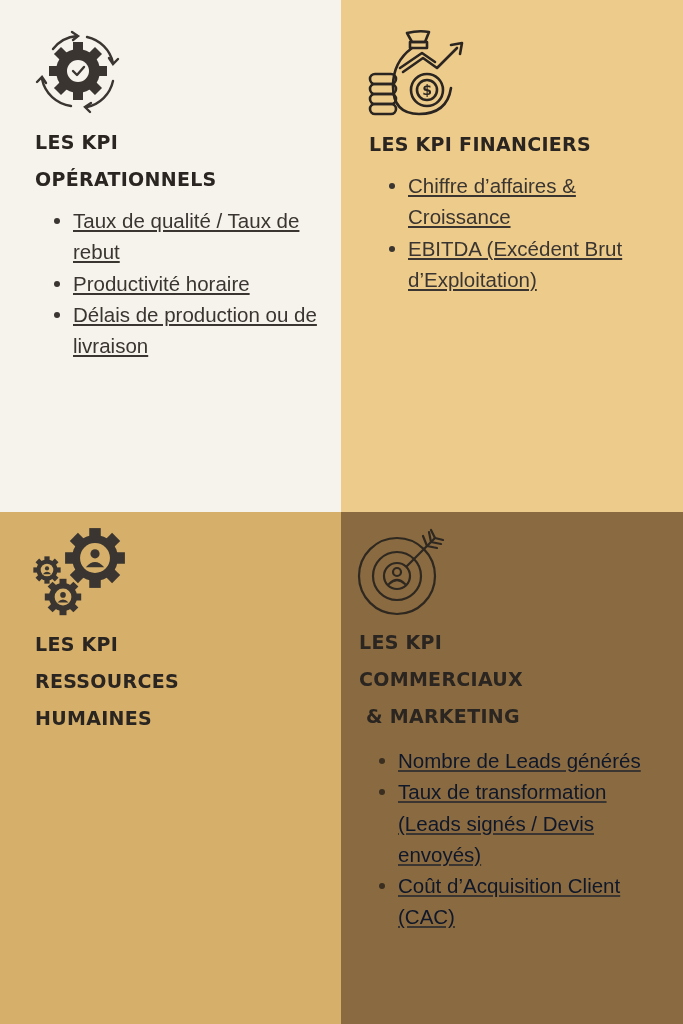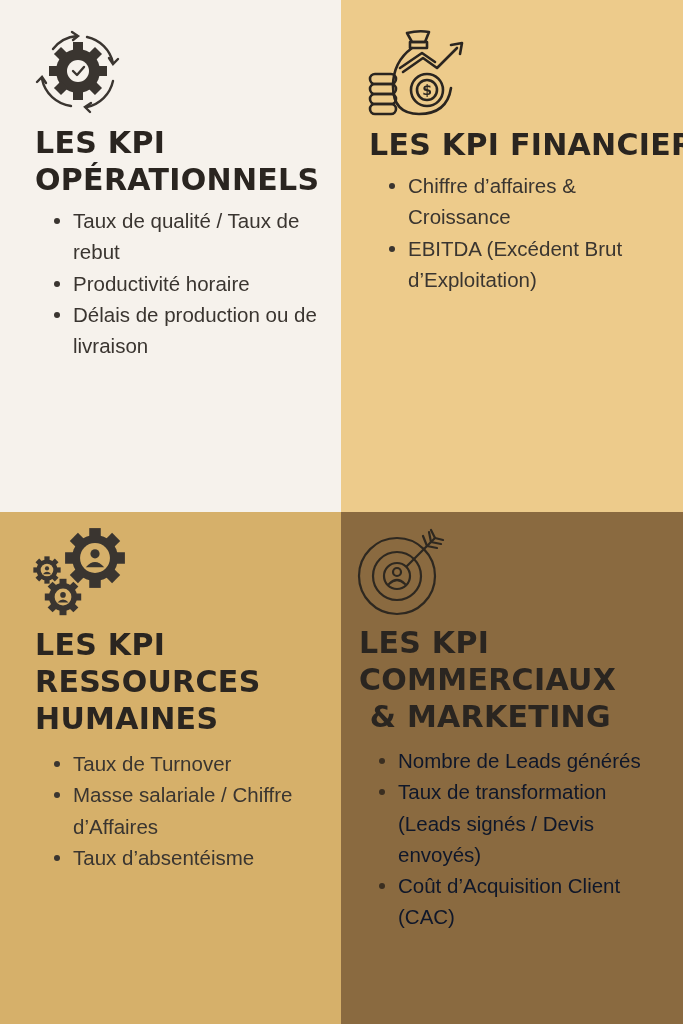--- a/index.html
+++ b/index.html
@@ -16,29 +16,30 @@
     .q-tl { background: #f6f2ec; }
     .q-tr { background: #edcb8b; }
     .q-bl { background: #d6b06a; }
     .q-br { background: #8a6a40; }
 
     .icon { position: absolute; }
     .title {
       position: absolute;
       font-family: "DejaVu Sans", sans-serif;
       font-weight: bold;
-      font-size: 30px;
+      font-size: 19px;
       line-height: 37px;
       color: #2a2520;
       letter-spacing: 0.3px;
       white-space: pre;
     }
     ul.kpi-list {
       position: absolute;
       list-style: none;
+      text-decoration: underline;
     }
     ul.kpi-list li {
       position: relative;
       font-family: "Liberation Sans", sans-serif;
       font-size: 20.5px;
       line-height: 31.3px;
       color: #3a3530;
       padding-left: 0;
     }
     ul.kpi-list li::before {
@@ -160,25 +161,20 @@
       <g transform="translate(31 71) scale(1.4)">
         <use href="#cog"></use>
         <circle r="6" fill="#d6b06a"></circle>
         <circle cy="-1.5" r="2" fill="#3a3530"></circle>
         <path d="M -4 4 Q 0 -0.5 4 4 Z" fill="#3a3530"></path>
       </g>
     </svg>
     <h2 class="title" style="left:35px; top:114px;">LES KPI
 RESSOURCES
 HUMAINES</h2>
-    <ul class="kpi-list" style="left:73px; top:236px; width:250px;">
-      <li>Taux de Turnover</li>
-      <li>Masse salariale / Chiffre d’Affaires</li>
-      <li>Taux d’absentéisme</li>
-    </ul>
   </section>
 
   <section class="quad q-br">
     <svg class="icon" style="left:16px; top:14px;" width="92" height="92" viewBox="0 0 92 92">
       <g fill="none" stroke="#2e2820" stroke-width="2.2" stroke-linecap="round" stroke-linejoin="round">
         <circle cx="40" cy="50" r="38"></circle>
         <circle cx="40" cy="50" r="24"></circle>
         <circle cx="40" cy="50" r="13"></circle>
         <circle cx="40" cy="46" r="4"></circle>
         <path d="M 32 58 Q 40 50 48 58"></path>

